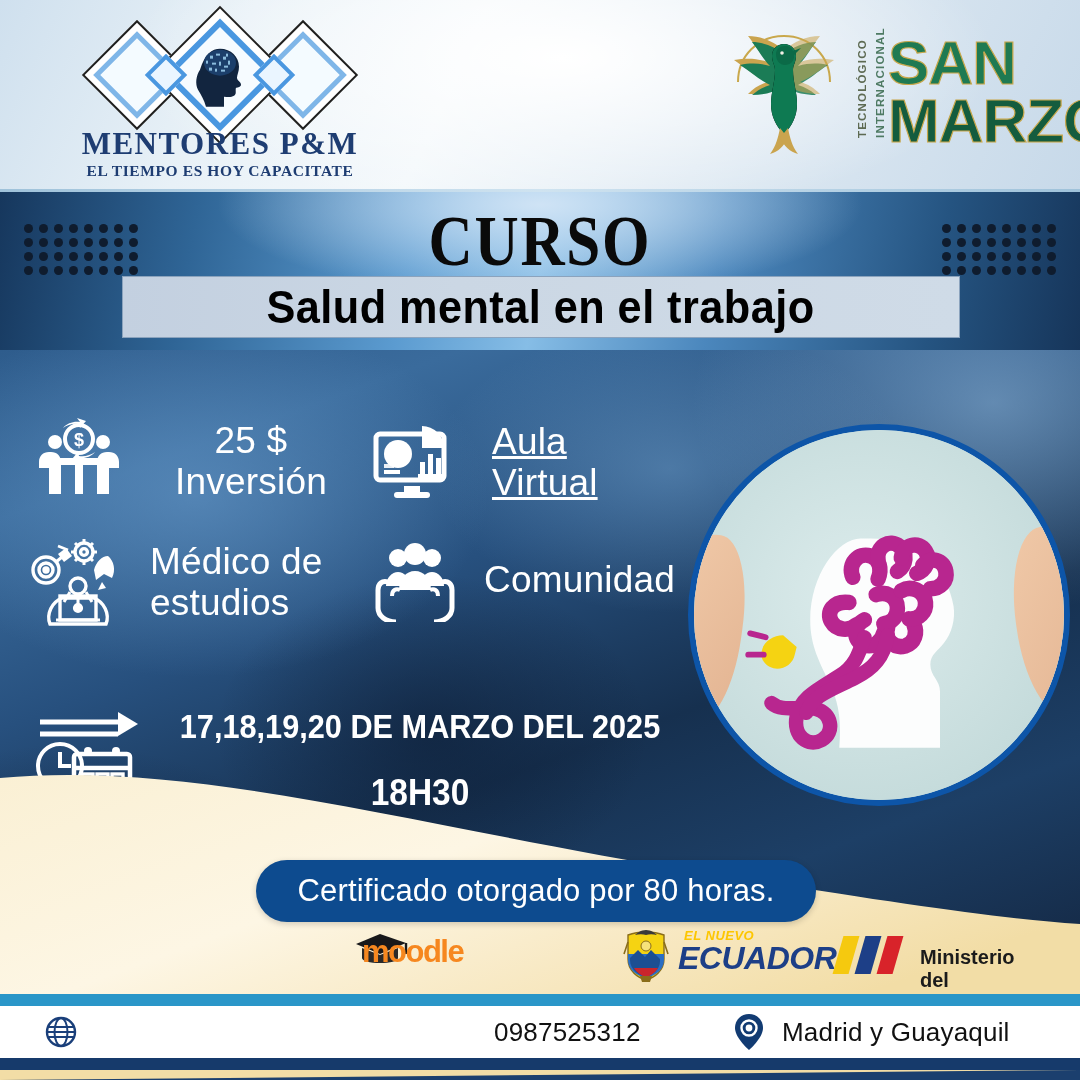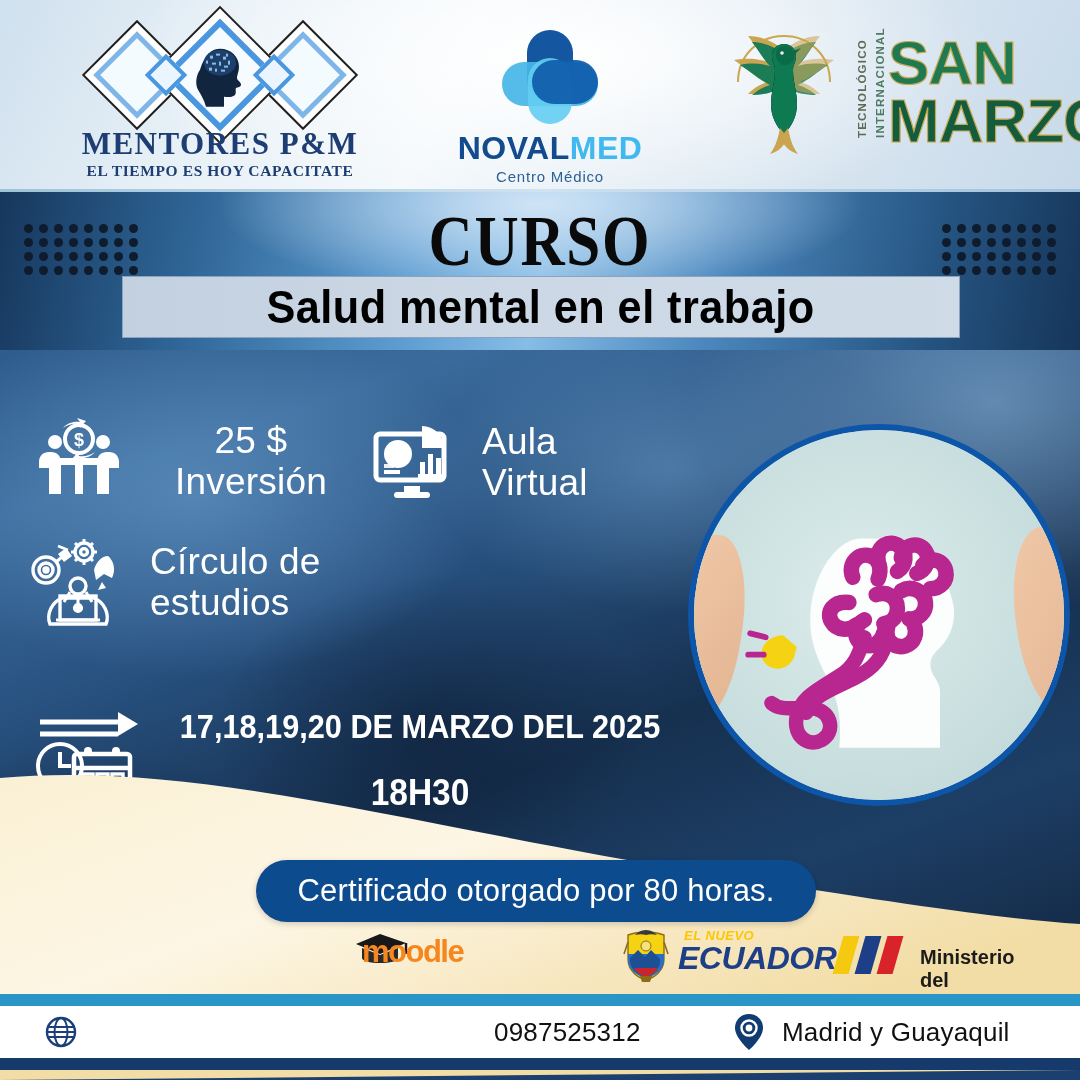--- a/index.html
+++ b/index.html
@@ -132,21 +132,21 @@
 
   
   .feat { position:absolute; display:flex; align-items:center; }
   .feat .ico { flex:0 0 auto; display:flex; align-items:center; justify-content:center; }
   .feat .txt { color:#fff; font-size:37px; line-height:1.12; letter-spacing:.2px; white-space:pre-line; }
   #feat-inversion { left:36px;  top:418px; width:330px; }
   #feat-aula      { left:372px; top:420px; width:320px; }
   #feat-circulo   { left:28px;  top:534px; width:340px; }
   #feat-comunidad { left:372px; top:538px; width:320px; }
   #feat-inversion .txt { margin-left:34px; text-align:center; width:190px; }
-  #feat-aula .txt      { margin-left:26px; }
+  #feat-aula .txt      { margin-left:36px;text-decoration:underline; }
   #feat-circulo .txt   { margin-left:22px; }
   #feat-comunidad .txt { margin-left:26px; }
 
   
   #date-row { position:absolute; left:20px; top:700px; width:660px; height:120px; }
   #date-icon { position:absolute; left:14px; top:8px; width:110px; height:100px; }
   .date-main {
     position:absolute; left:140px; top:8px; width:520px; text-align:center;
     color:#fff; font-weight:700; font-size:33px; letter-spacing:0px;
     transform:scaleX(.93); transform-origin:center;
@@ -244,32 +244,20 @@
               <rect x="28" y="25" width="4" height="2"></rect>
             <rect x="33" y="9" width="2" height="3"></rect>
               <rect x="13" y="16" width="2" height="3"></rect>
           </g>
         </svg>
       </div>
       <div class="m-label">MENTORES P&amp;M</div>
       <div class="m-sub">EL TIEMPO ES HOY CAPACITATE</div>
     </div>
 
-    <div class="logo" id="logo-novalmed">
-      <div class="nm-cross">
-        <div class="nm-bar nm-v-dark"></div>
-        <div class="nm-bar nm-h-mid"></div>
-        <div class="nm-bar nm-v-lite"></div>
-        <div class="nm-bar nm-h-dark"></div>
-      </div>
-      <div class="nm-name">
-        <span class="a">NOVAL</span><span class="b">MED</span>
-      </div>
-      <div class="nm-tag">Centro Médico</div>
-    </div>
 
     <div class="logo" id="logo-sanluis">
       <svg class="phx" viewBox="0 0 140 140">
         <g fill="none" stroke="#c9a84c" stroke-width="2">
           <path d="M70 16c26 0 46 20 46 46"></path>
             <path d="M70 16c-26 0-46 20-46 46"></path>
         </g>
         <g fill="#caa44e">
           <path d="M70 30c-10-8-22-14-36-14 8 10 12 18 20 26-12-4-22-4-34-2 12 8 20 16 34 22-8 2-14 6-20 12 12 0 22-2 32-8z"></path>
         </g>
@@ -454,24 +442,41 @@
         <path d="M80 22c6 5 8 14 4 22l-8-4-8 6-2-10c2-8 8-14 14-14z" fill="#fff" stroke="none"></path>
         <path d="M74 48l-4 8 8-2z" fill="#fff" stroke="none"></path>
         <circle cx="50" cy="52" r="8"></circle>
         <path d="M50 60v10M42 58l-6 10M58 58l6 10" stroke-width="3"></path>
         <path d="M22 90c-4-10 2-22 12-26h32c10 4 16 16 12 26z"></path>
         <rect x="32" y="62" width="36" height="24" fill="none"></rect>
         <circle cx="50" cy="74" r="3.4" fill="#fff"></circle>
         <path d="M28 86h44" stroke-width="3"></path>
       </svg>
     </span>
-    <span class="txt">Círculo de
+    <span class="txt">Médico de
 estudios</span>
   </div>
 
+  <div class="feat" id="feat-comunidad">
+    <span class="ico">
+      <svg width="86" height="84" viewBox="0 0 86 84" fill="#fff">
+        <circle cx="26" cy="20" r="9"></circle>
+          <circle cx="60" cy="20" r="9"></circle>
+          <circle cx="43" cy="16" r="11"></circle>
+        <path d="M14 48c0-8 6-14 12-14s12 6 12 14z"></path>
+        <path d="M48 48c0-8 6-14 12-14s12 6 12 14z"></path>
+        <path d="M27 52c0-11 7-19 16-19s16 8 16 19z"></path>
+        <path d="M16 44c-6-2-10 2-10 8v18c0 8 8 14 18 14" fill="none" stroke="#fff" stroke-width="5"></path>
+        <path d="M70 44c6-2 10 2 10 8v18c0 8-8 14-18 14" fill="none" stroke="#fff" stroke-width="5"></path>
+        <path d="M20 58c0-6 4-8 8-6" fill="none" stroke="#fff" stroke-width="4"></path>
+        <path d="M66 58c0-6-4-8-8-6" fill="none" stroke="#fff" stroke-width="4"></path>
+      </svg>
+    </span>
+    <span class="txt">Comunidad</span>
+  </div>
 
   <div id="date-row">
     <svg id="date-icon" viewBox="0 0 110 100" fill="none" stroke="#fff" stroke-width="4">
       <path d="M6 14h86" stroke-width="5"></path>
       <path d="M6 26h78" stroke-width="5"></path>
       <path d="M84 4l20 12-20 12" fill="#fff" stroke="none"></path>
       <circle cx="26" cy="58" r="22"></circle>
       <path d="M26 44v14h11" stroke-width="4"></path>
       <rect x="40" y="46" width="56" height="46" rx="3" fill="none" stroke="#fff" stroke-width="4.5"></rect>
       <path d="M40 60h56" stroke-width="4.5"></path>

